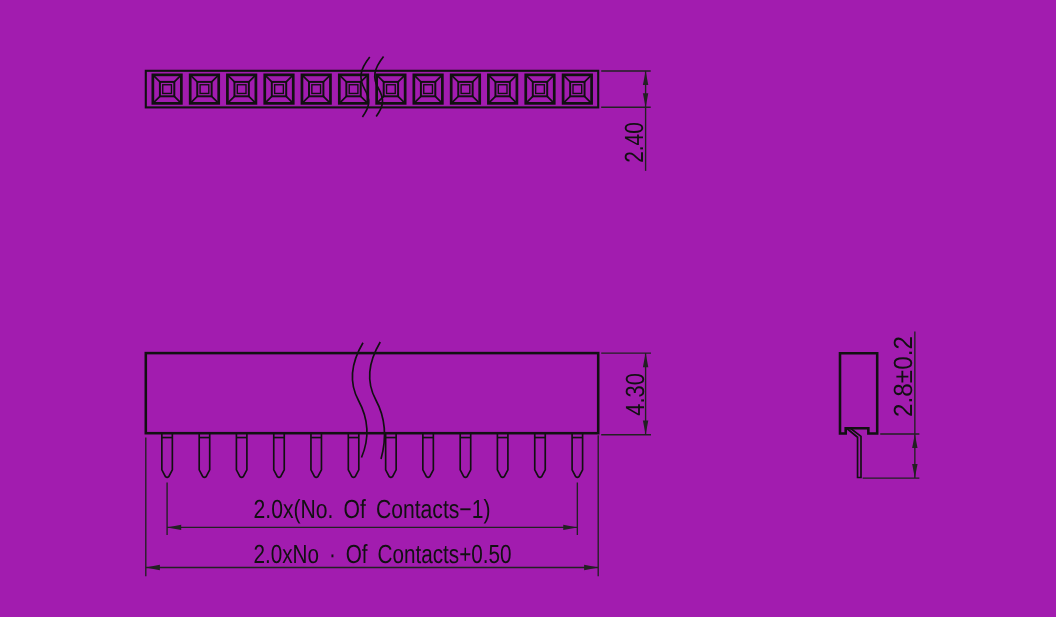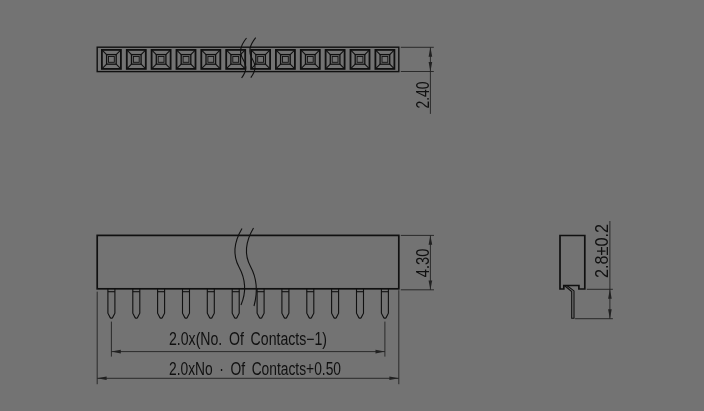--- a/index.html
+++ b/index.html
@@ -1,16 +1,16 @@
 <!DOCTYPE html>
 <html><head>
 <meta charset="utf-8">
 <style>
   html,body { margin:0; padding:0; background:#fff; }
-  .page { position:relative; width:704px; height:411px; background:#737373; }
+  .page { position:relative; width:704px; height:411px; background:#a21caf; }
   .dt { font-family:"Liberation Sans", sans-serif; font-size:17.5px; fill:#111; word-spacing:3.5px; }
 </style>
 </head>
 <body>
 
 <div class="page">
 
 <svg width="704" height="411" viewBox="0 0 704 411">
 <g opacity="0.999">
 

